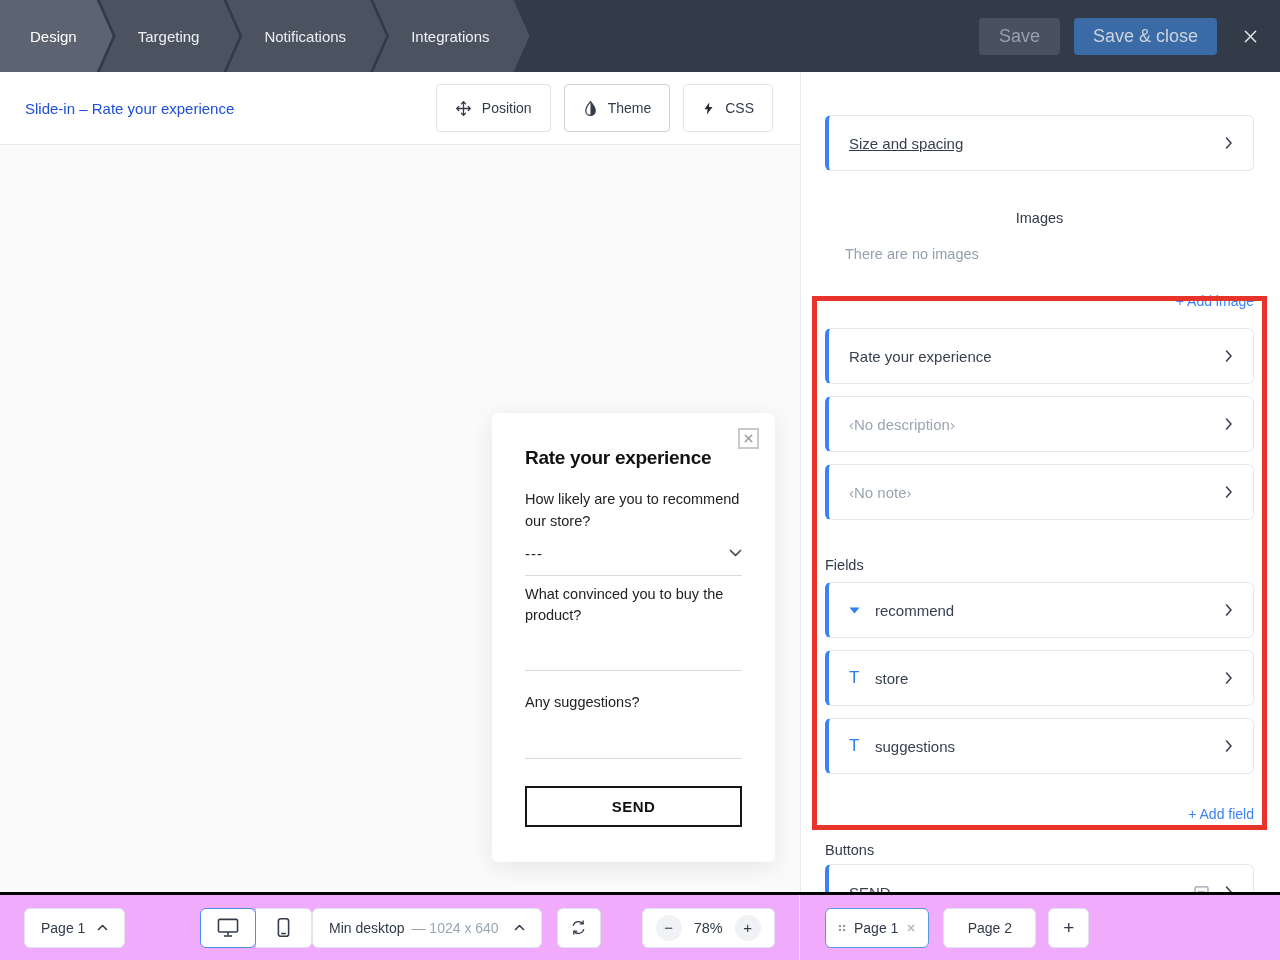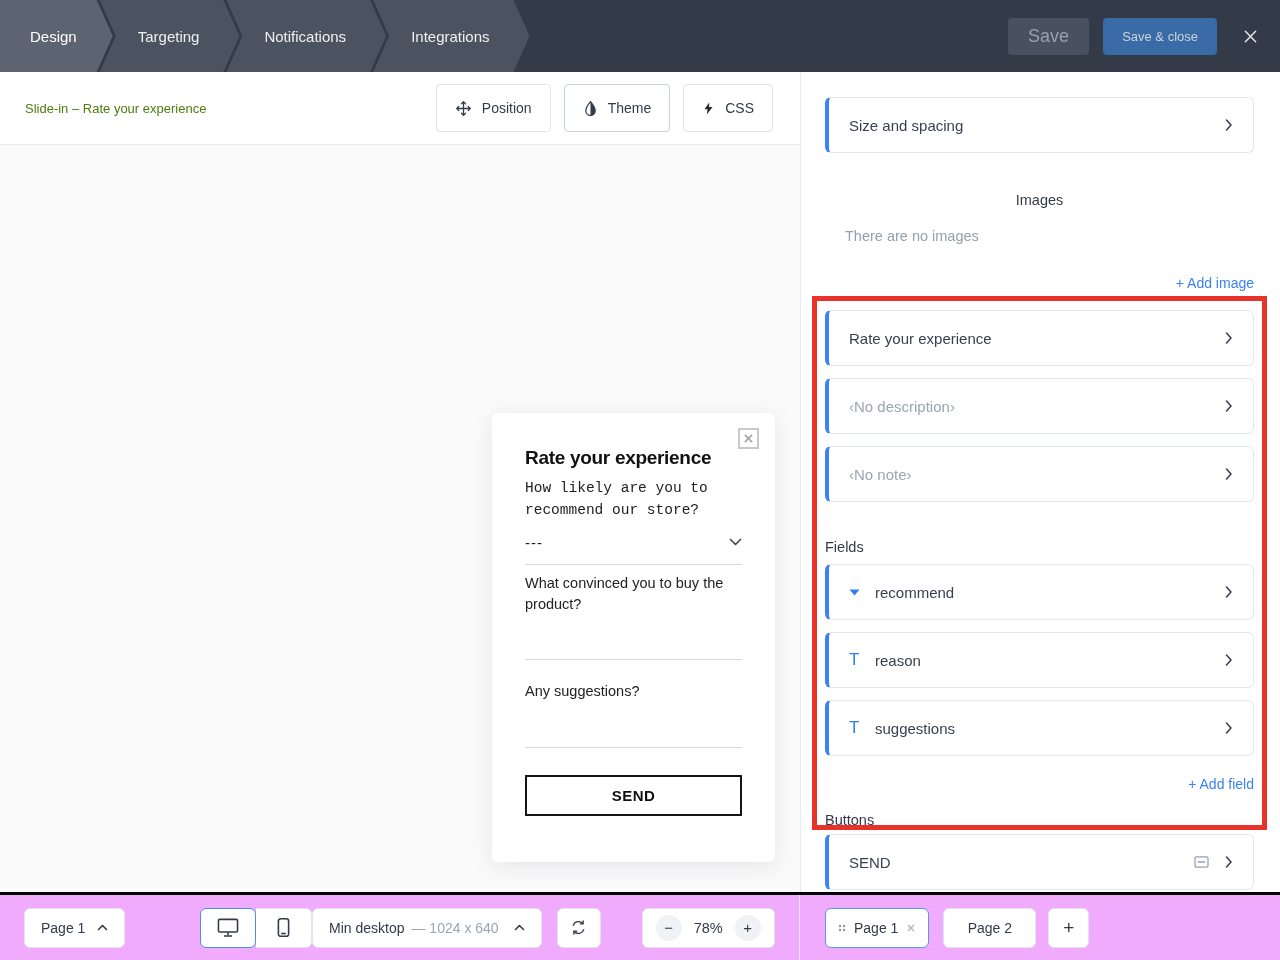--- a/index.html
+++ b/index.html
@@ -14,73 +14,73 @@
          padding:0 40px 0 38px; cursor:pointer;
          clip-path:polygon(0 0, calc(100% - 16px) 0, 100% 50%, calc(100% - 16px) 100%, 0 100%, 16px 50%);
          margin-left:-13px; }
   .tab.first { clip-path:polygon(0 0, calc(100% - 16px) 0, 100% 50%, calc(100% - 16px) 100%, 0 100%);
          margin-left:0; padding:0 36px 0 30px; }
   .tab.active { background:#5c6471; color:#ffffff; }
   .topbar-actions { margin-left:auto; display:flex; align-items:center; margin-right:22px; }
   .btn-save { background:#49505f; color:#97a0ac; border:none; border-radius:4px; height:37px; padding:0 20px;
               font-size:18px; font-family:inherit; cursor:pointer; }
   .btn-save-close { background:#3a6ba6; color:#ccd3db; border:none; border-radius:4px; height:37px; padding:0 19px;
-              font-size:13px; font-family:inherit; margin-left:14px; cursor:pointer; }
+              font-size:18px; font-family:inherit; margin-left:14px; cursor:pointer; }
   .topbar-close { margin-left:26px; cursor:pointer; display:flex; align-items:center; }
 
   
   .main { flex:1; display:flex; min-height:0; }
   .left { width:800px; flex:none; display:flex; flex-direction:column; }
   .subheader { height:73px; flex:none; border-bottom:1px solid #e8ecf0; display:flex; align-items:center; background:#fff; }
-  .doc-title { margin-left:25px; font-size:13px; color:#4d7c0f; }
+  .doc-title { margin-left:25px; font-size:15px; color:#1d4ed8; }
   .toolbar-buttons { margin-left:auto; margin-right:27px; display:flex; gap:13px; }
   .tb-btn { display:flex; align-items:center; gap:10px; height:48px; padding:0 18px; background:#fff;
             border:1px solid #dfe5eb; border-radius:4px; font-size:14px; color:#333b4a; font-family:inherit; cursor:pointer; }
   .tb-btn.theme { border-color:#c9d1da; }
 
   .canvas { flex:1; position:relative; background:#fafafb; }
 
   
   .popup { position:absolute; left:492px; top:268px; width:283px; height:449px; background:#fff;
            border-radius:6px; box-shadow:0 5px 22px rgba(30,35,45,0.09); padding:0 33px; color:#1c1c1c; }
   .popup-close { position:absolute; top:15px; right:16px; width:21px; height:21px; border:2px solid #c9c9c9;
                  display:flex; align-items:center; justify-content:center; cursor:pointer; background:#fff; }
   .popup-title { margin-top:34px; font-size:19px; font-weight:700; letter-spacing:-0.3px; color:#111; }
   .popup-q { font-size:14.5px; line-height:1.5; color:#222; }
-  .q1 { margin-top:9px;font-family:Liberation Mono, monospace; }
+  .q1 { margin-top:20px; }
   .popup-select { margin-top:12px; display:flex; align-items:center; justify-content:space-between;
                   padding-bottom:13px; border-bottom:1px solid #dcdcdc; cursor:pointer; }
   .popup-select-value { font-size:15px; letter-spacing:1px; color:#222; }
   .q2 { margin-top:8px; }
   .popup-input { height:0; border-bottom:1px solid #dcdcdc; cursor:text; }
   .in2 { margin-top:43px; }
   .q3 { margin-top:21px; }
   .in3 { margin-top:44px; }
   .popup-send { margin-top:27px; width:217px; height:41px; background:#fff; border:2px solid #151515;
                 font-size:15px; font-weight:700; letter-spacing:0.5px; color:#111; font-family:inherit; cursor:pointer; }
 
   
   .right { flex:1; border-left:1px solid #e7ebef; position:relative; overflow:hidden; background:#fff; }
   .side-content { padding:0 26px 0 24px; }
   .scard { position:relative; height:56px; border:1px solid #e3e8ee; border-left:4px solid #3b82f6;
            border-radius:6px; display:flex; align-items:center; padding-left:20px; background:#fff; cursor:pointer; }
   .scard .chev { position:absolute; right:20px; top:50%; transform:translateY(-50%); display:flex; }
   .scard-label { font-size:15px; color:#39404f; }
   .scard-label.muted { color:#9aa5b2; }
-  .mt-sscard { margin-top:25px; }
+  .mt-sscard { margin-top:43px;text-decoration:underline; }
   .section-label { font-size:14.5px; color:#333b4a; }
   .lbl-images { margin-top:39px;text-align:center; }
   .empty-text { margin-top:20px; padding-left:20px; font-size:14.5px; color:#94a0af; }
   .side-link { display:block; margin-top:31px; text-align:right; font-size:14px; color:#3b82f6; text-decoration:none; cursor:pointer; }
   .lbl-text { margin-top:19px; }
   .card-m8 { margin-top:8px; }
   .card-m9 { margin-top:9px; }
   .card-m12 { margin-top:12px; }
   .lbl-fields { margin-top:37px; }
-  .link-field { margin-top:20px; }
+  .link-field { margin-top:32px; }
   .lbl-buttons { margin-top:20px; }
   .card-send { margin-top:6px; }
   .field-ico { width:26px; flex:none; display:flex; align-items:center; }
   .t-glyph { font-size:17px; color:#2f80ed; font-weight:500; }
   .send-card-icons { position:absolute; right:20px; top:50%; transform:translateY(-50%); display:flex; align-items:center; gap:16px; }
   .highlight-box { position:absolute; left:11px; top:224px; width:455px; height:534px;
                    border:5px solid #e8332a; pointer-events:none; z-index:5; }
 
   
   .bottombar { height:68px; flex:none; border-top:3px solid #000000; display:flex; background:#f0abfc; }
@@ -255,21 +255,21 @@
           </span>
           <span class="scard-label">recommend</span>
           <span class="chev">
             <svg width="8" height="13" viewBox="0 0 8 13" fill="none" stroke="#3a4254" stroke-width="1.6" stroke-linecap="round" stroke-linejoin="round">
                 <path d="M1.5 1.5 6 6.5 1.5 11.5"></path>
               </svg>
           </span>
         </div>
         <div class="scard card-m12">
           <span class="field-ico t-glyph">T</span>
-          <span class="scard-label">reason</span>
+          <span class="scard-label">store</span>
           <span class="chev">
             <svg width="8" height="13" viewBox="0 0 8 13" fill="none" stroke="#3a4254" stroke-width="1.6" stroke-linecap="round" stroke-linejoin="round">
                 <path d="M1.5 1.5 6 6.5 1.5 11.5"></path>
               </svg>
           </span>
         </div>
         <div class="scard card-m12">
           <span class="field-ico t-glyph">T</span>
           <span class="scard-label">suggestions</span>
           <span class="chev">

